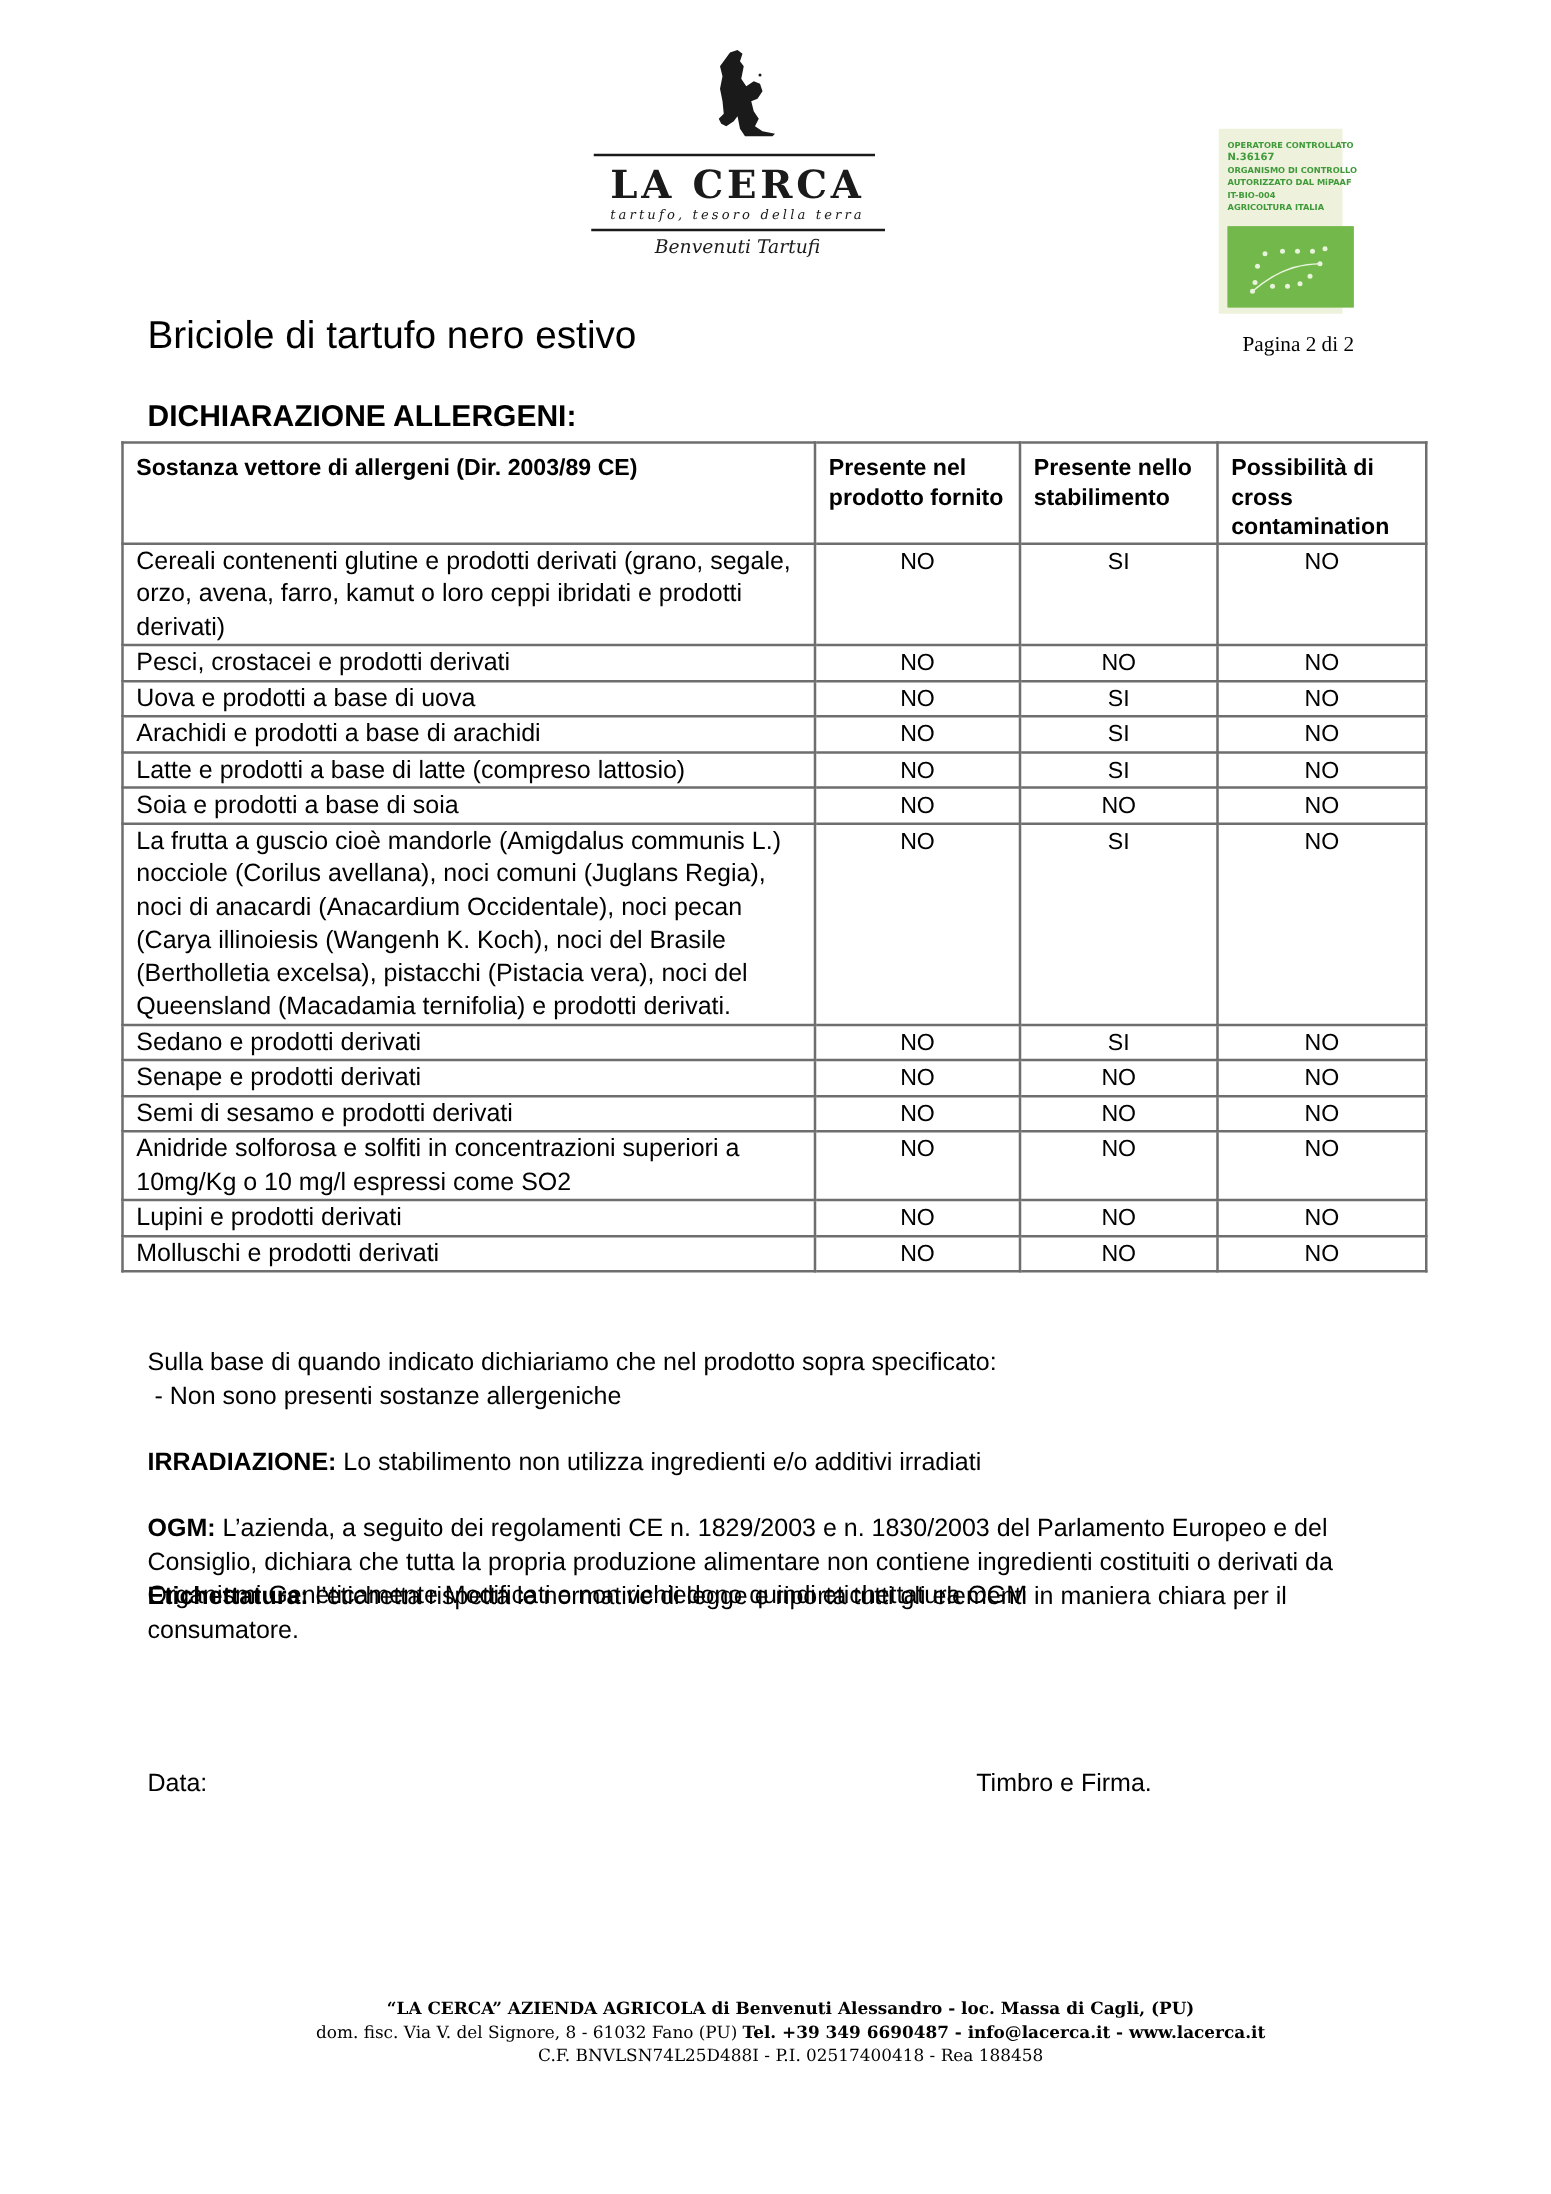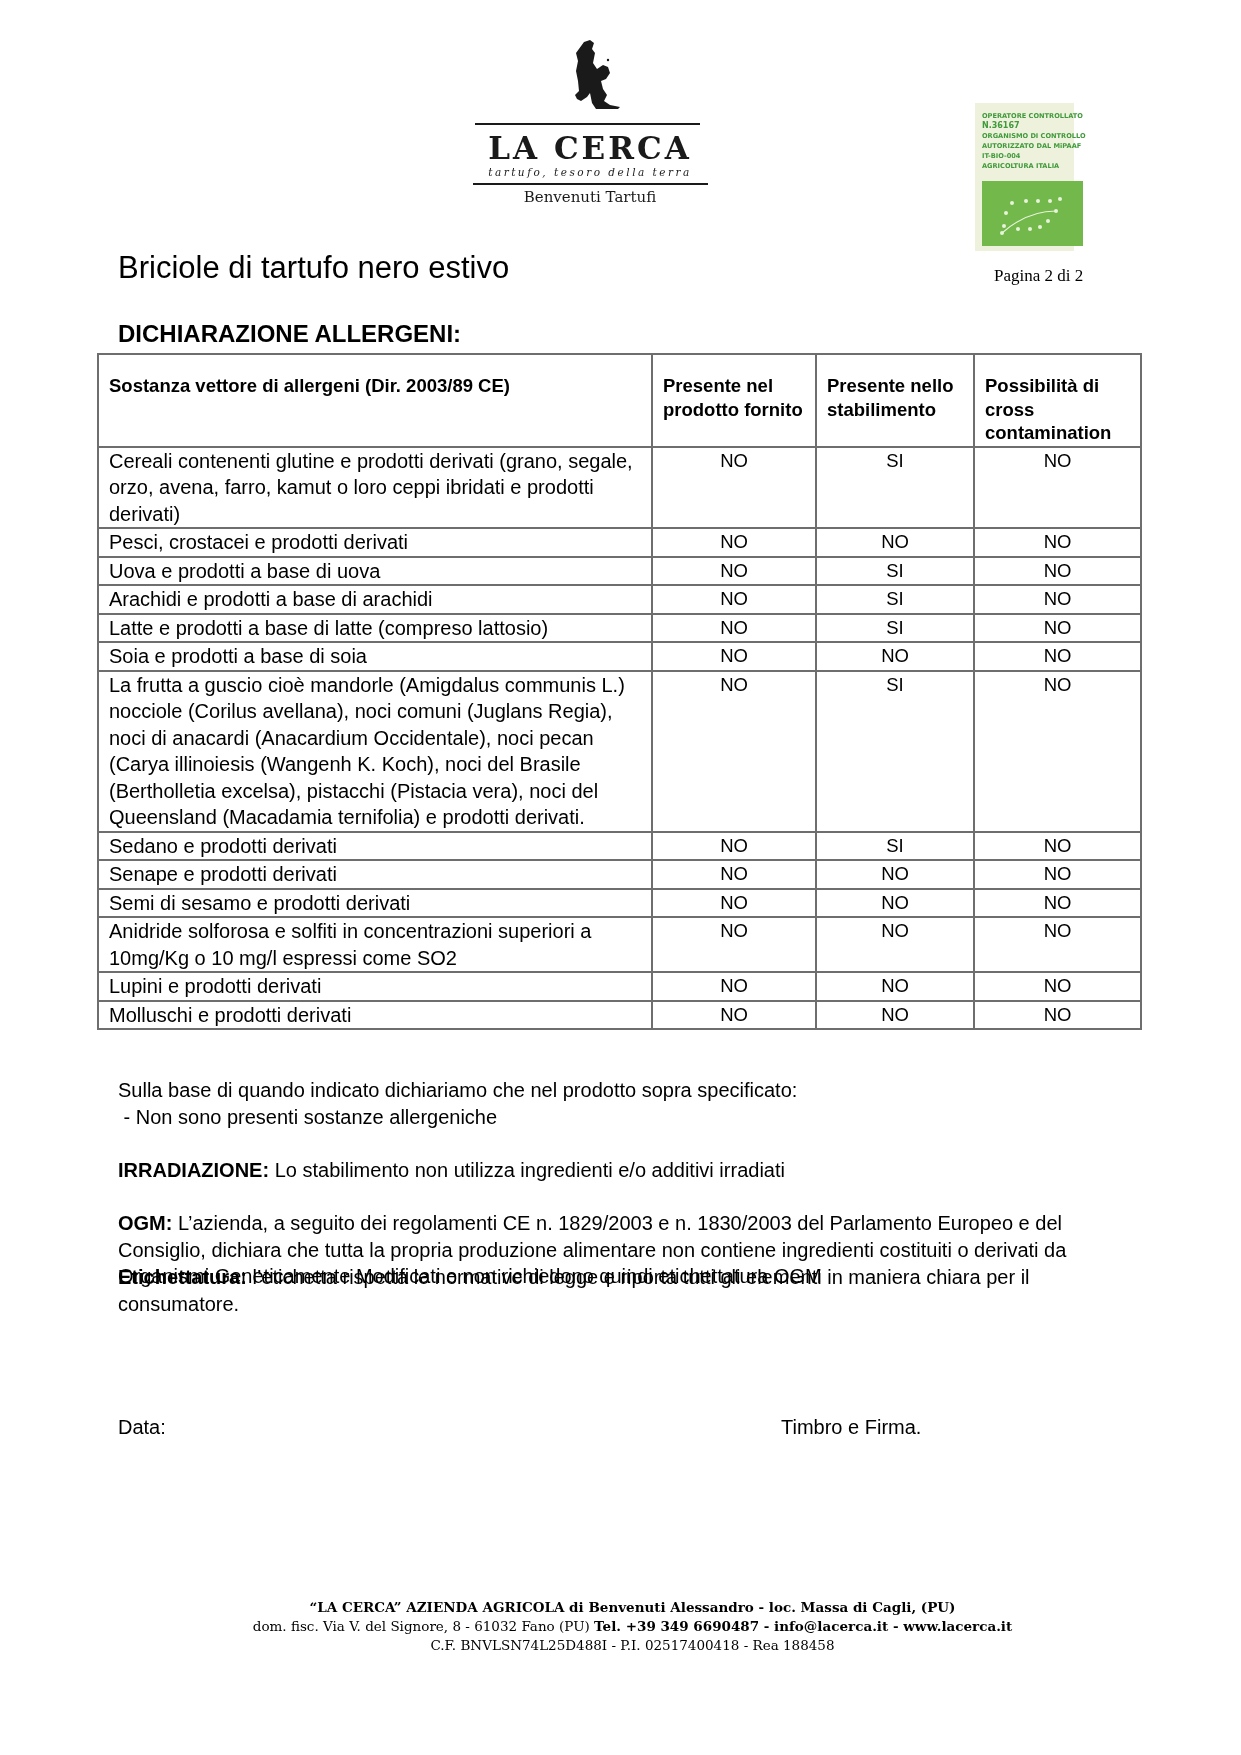--- a/index.html
+++ b/index.html
@@ -5,35 +5,35 @@
   html, body { margin: 0; padding: 0; background: #ffffff; }
   body { width: 1241px; height: 1755px; position: relative; overflow: hidden; color: #000; font-family: "Liberation Sans", sans-serif; }
 
   .logo { position: absolute; left: 470px; top: 38px; width: 240px; height: 182px; }
   .logo-figure { position: absolute; left: 92px; top: 0; width: 60px; height: 80px; }
   .logo-line { position: absolute; left: 0; height: 2px; background: #1a1a1a; }
   .logo-line.top { top: 85px; width: 225px; left: 5px; }
   .logo-line.bottom { top: 145px; width: 235px; left: 3px; }
   .logo-title { position: absolute; left: 0; width: 240px; top: 92px; text-align: center; font-family: "DejaVu Serif", serif; font-weight: bold; font-size: 31px; letter-spacing: 3px; color: #1a1a1a; }
   .logo-tagline { position: absolute; left: 0; width: 240px; top: 128px; text-align: center; font-family: "DejaVu Serif", serif; font-style: italic; font-size: 10.5px; letter-spacing: 2.5px; color: #1a1a1a; }
-  .logo-signature { position: absolute; left: 0; width: 240px; top: 150px; text-align: center; font-family: "DejaVu Serif", serif; font-size: 15px; color: #1a1a1a; }
+  .logo-signature { position: absolute; left: 0; width: 240px; top: 150px; text-align: center; font-family: "DejaVu Serif", serif; font-style: italic; font-size: 15px; color: #1a1a1a; }
 
   .bio-badge { position: absolute; left: 975px; top: 103px; width: 99px; height: 148px; background: #eef1dc; }
   .bio-text { position: absolute; left: 7px; top: 8px; width: 108px; font-family: "DejaVu Sans", sans-serif; font-weight: bold; font-size: 6.6px; line-height: 10px; color: #3f9a3a; }
   .bio-text .big { font-size: 8px; }
   .bio-leaf { position: absolute; left: 7px; top: 78px; width: 101px; height: 65px; background: #72b84a; }
 
   .doc-title { position: absolute; left: 118px; top: 250px; font-size: 31px; text-underline-offset: 4px; text-decoration-thickness: 2px; }
   .page-num { position: absolute; left: 994px; top: 266px; font-family: "Liberation Serif", serif; font-size: 17px; }
 
   .section-title { position: absolute; left: 118px; top: 320px; font-size: 24px; font-weight: bold; }
 
   table.allergens { position: absolute; left: 97px; top: 353px; width: 1045px; border-collapse: collapse; font-size: 20px; }
   table.allergens th, table.allergens td { border: 2px solid #6e6e6e; vertical-align: top; padding: 0 10px; line-height: 26px; }
-  table.allergens th { font-size: 18.5px; font-weight: bold; text-align: left; line-height: 23.5px; padding-top: 19px; padding-bottom: 1px; }
+  table.allergens th { font-size: 18.5px; font-weight: bold; text-align: left; line-height: 23.5px; padding-top: 7px; padding-bottom: 1px; }
   table.allergens th.c0 { width: 532px; }
   table.allergens th.c1 { width: 142px; }
   table.allergens th.c2 { width: 136px; }
   table.allergens td.val { text-align: center; font-size: 18.5px; line-height: 26px; }
   table.allergens td.sub { line-height: 26.5px; margin-left: 12px; }
 
   .para { position: absolute; left: 118px; font-size: 20px; line-height: 26.5px; width: 1000px; }
   .para b { font-weight: bold; }
 
   .sign-date { position: absolute; left: 118px; top: 1416px; font-size: 20px; }

